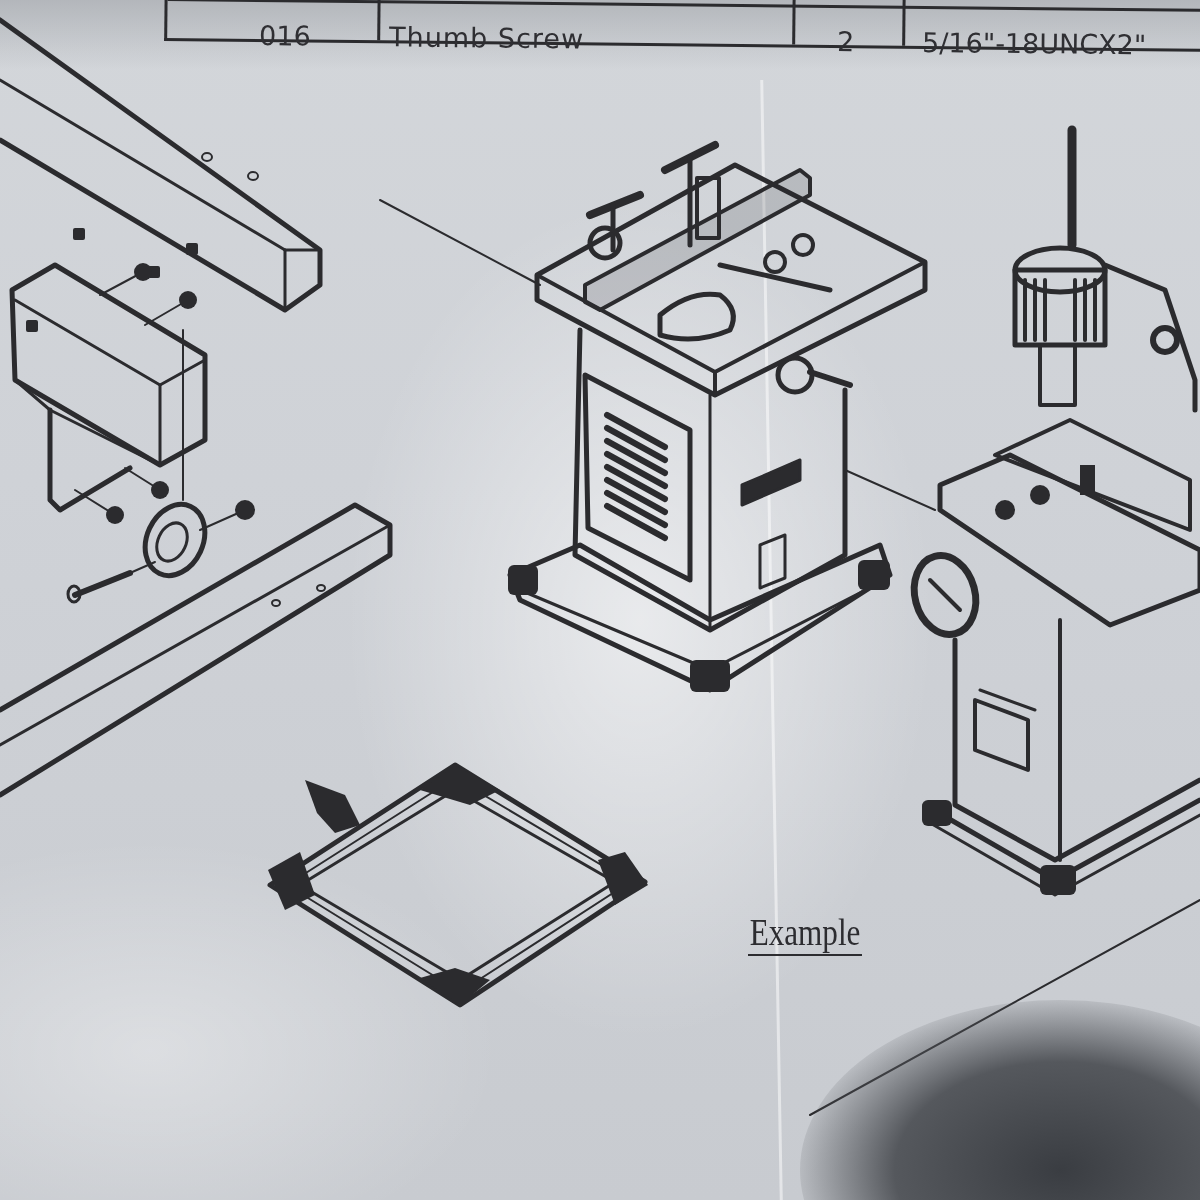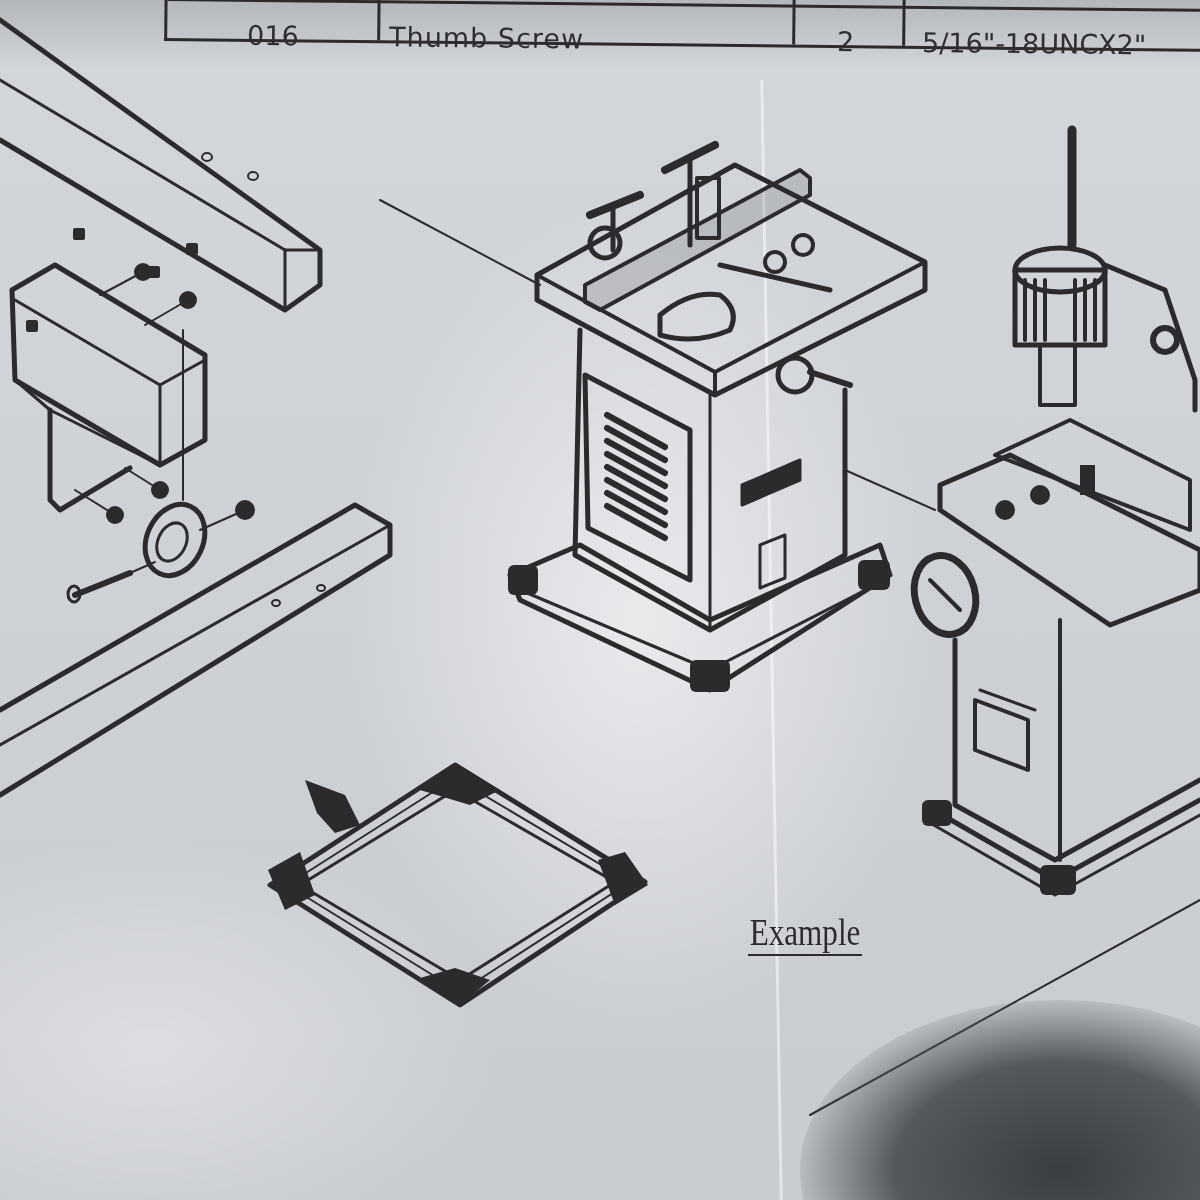--- a/index.html
+++ b/index.html
@@ -14,21 +14,21 @@
     background:radial-gradient(ellipse at center,#3a3d42 0%,#55585d 45%,rgba(80,82,88,0) 75%);}
   .shadow-top{position:absolute;left:0;top:0;width:1200px;height:70px;
     background:linear-gradient(180deg,rgba(120,124,130,0.35),rgba(120,124,130,0));}
   .crease{position:absolute;background:rgba(255,255,255,0.5);}
   
   .parts-table{position:absolute;left:165px;top:-40px;width:1060px;height:78px;
     border:3px solid #2b2b2e;border-top:none;transform:rotate(0.6deg);transform-origin:left top;}
   .cell{position:absolute;top:0;height:78px;border-right:3px solid #2b2b2e;color:#2f2f33;
     font-family:"DejaVu Sans",sans-serif;font-size:27px;line-height:26px;}
   .cell span{position:absolute;bottom:-10px;}
-  .c-no{left:0;width:210px;} .c-no span{left:80px;}
+  .c-no{left:0;width:210px;} .c-no span{left:92px;}
   .c-desc{left:210px;width:415px;} .c-desc span{left:12px;letter-spacing:1px;}
   .c-qty{left:625px;width:110px;} .c-qty span{left:45px;}
   .c-spec{left:735px;width:330px;border-right:none;} .c-spec span{left:20px;white-space:nowrap;}
   .row-line{position:absolute;left:0;right:-40px;top:38px;height:3px;background:#2b2b2e;}
   svg.drawing{position:absolute;left:0;top:0;}
   .caption{position:absolute;left:748px;top:912px;font-family:"Liberation Serif",serif;
     font-size:38px;color:#2c2c30;border-bottom:2px solid #2c2c30;line-height:40px;padding:0 2px 2px 2px;
     transform:scaleX(0.82);transform-origin:left;}
 </style>
 </head>

